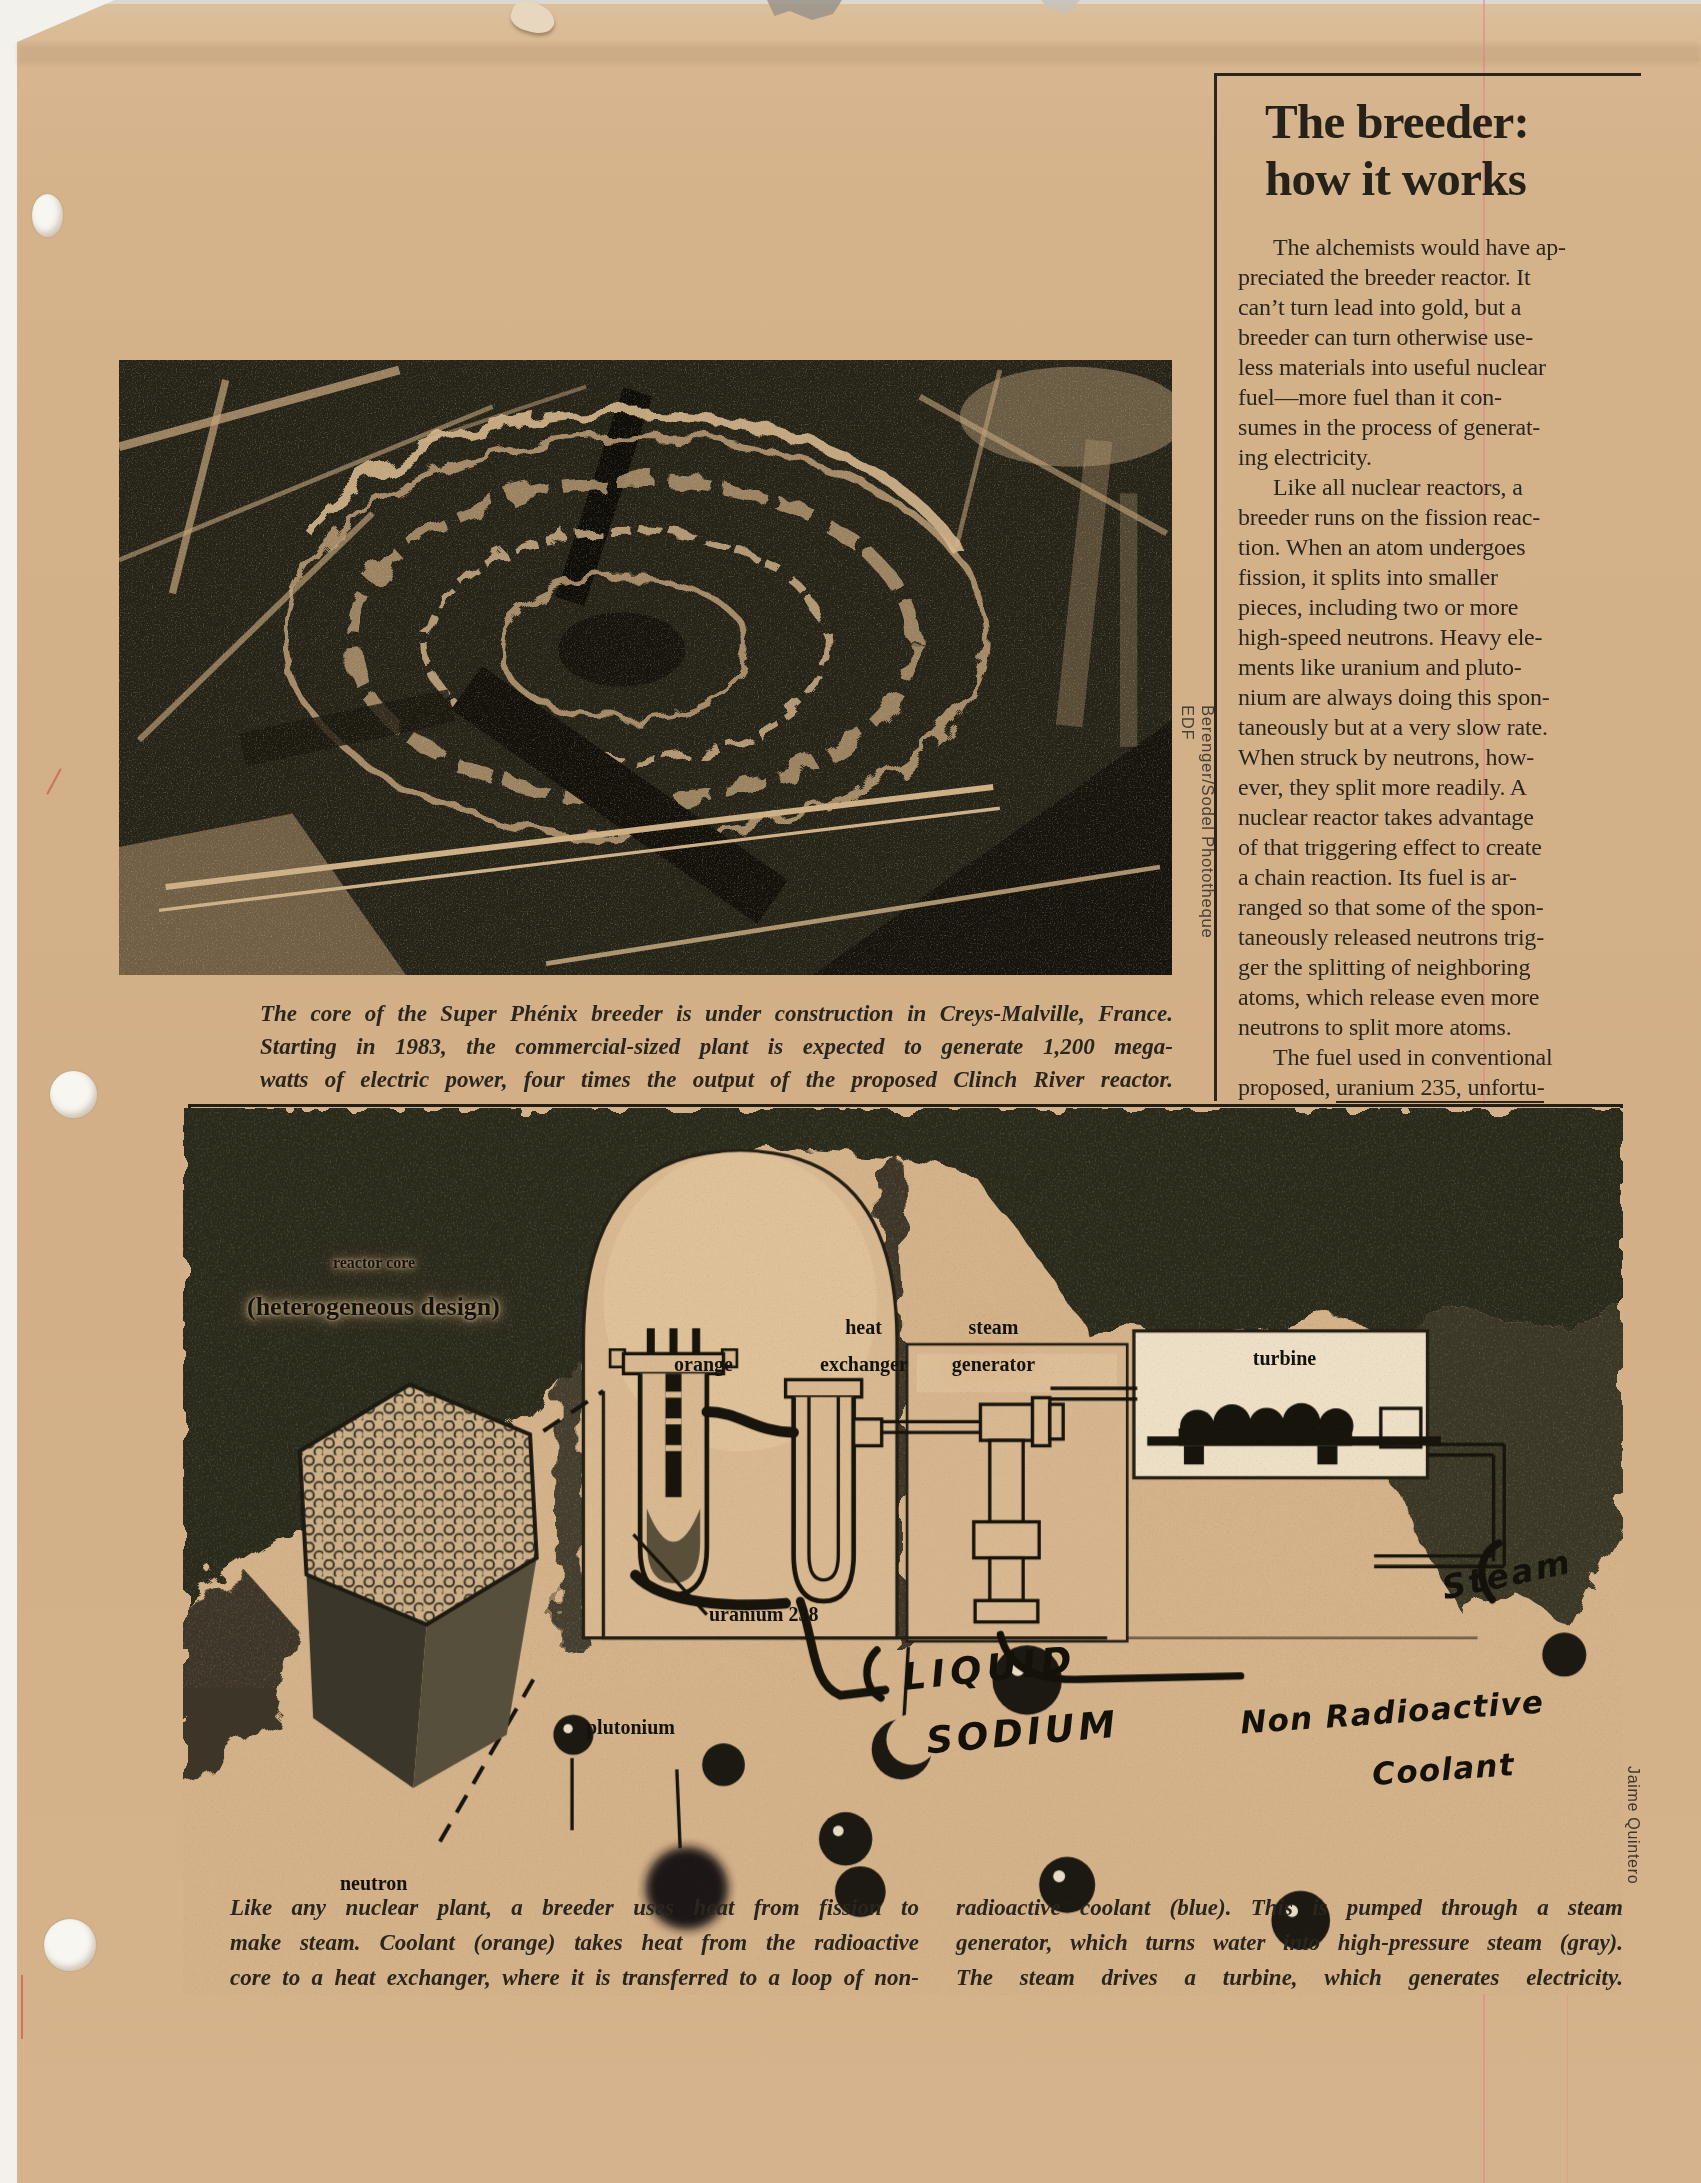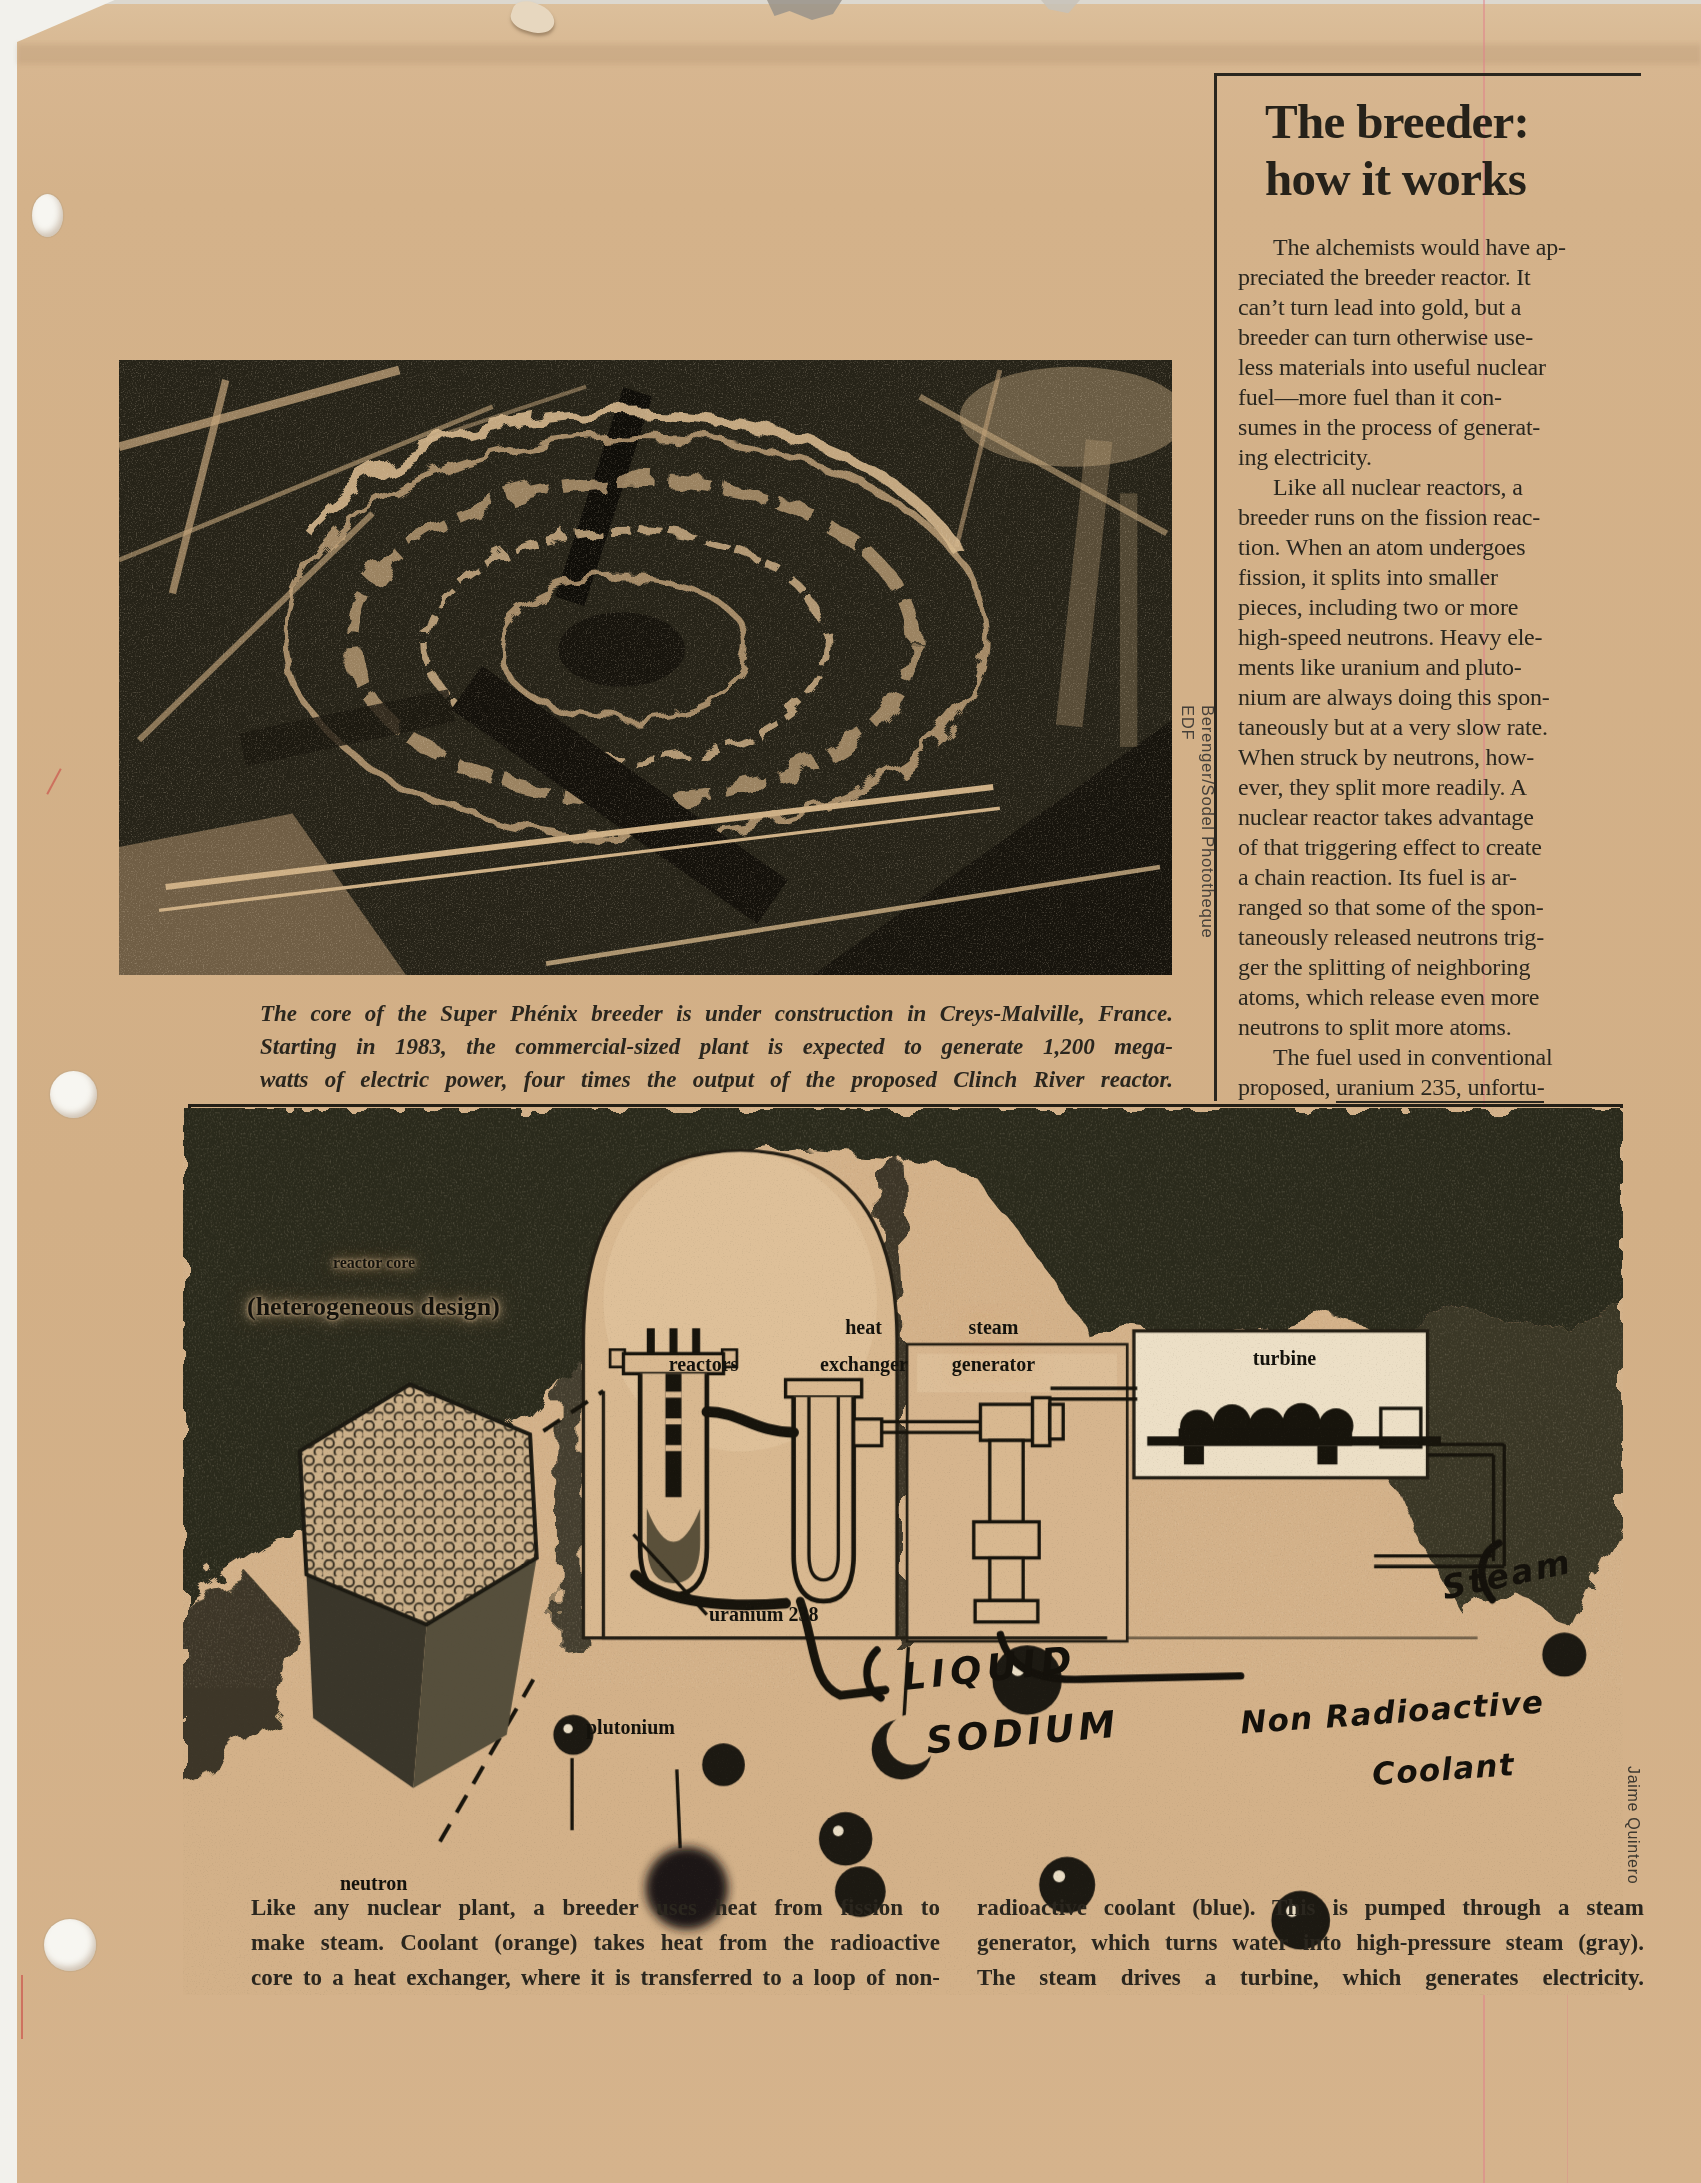--- a/index.html
+++ b/index.html
@@ -72,21 +72,21 @@
   #lbl-plutonium{left:586px;top:1716px;width:214px;text-align:left;}
   #lbl-neutron{left:340px;top:1872px;width:173px;text-align:left;}
   
   .hand{font-family:"DejaVu Sans",sans-serif;font-style:italic;font-weight:700;color:#14110b;white-space:nowrap;}
   #hw-liquid{left:902px;top:1647px;font-size:37px;letter-spacing:5.3px;transform:rotate(-6deg);}
   #hw-sodium{left:926px;top:1711px;font-size:37px;letter-spacing:4px;transform:rotate(-5deg);}
   #hw-nonrad{left:1240px;top:1694px;font-size:31px;letter-spacing:1.3px;transform:rotate(-4deg);}
   #hw-coolant{left:1372px;top:1751px;font-size:31px;letter-spacing:1.3px;transform:rotate(-4deg);}
   #hw-steam{left:1441px;top:1555px;font-size:33px;letter-spacing:2.7px;transform:rotate(-12deg);}
   
-  .bcap{font-weight:700;font-size:23px;line-height:35px;color:#2a261e;margin-left:21px;}
+  .bcap{font-style:italic;font-weight:700;font-size:23px;line-height:35px;color:#2a261e;}
   #bcap-left{left:230px;top:1890px;width:689px;}
   #bcap-right{left:956px;top:1890px;width:667px;}
 </style>
 </head>
 <body>
 
 <div id="page">
 
   <div class="abs" id="scan-top"></div>
   <div class="abs" id="scan-left"></div>
@@ -381,21 +381,21 @@
         <path d="M1972,652 C1942,667 1938,706 1962,737"></path>
         <path d="M1040,812 C1018,833 1020,869 1046,884"></path>
       </g>
 
       <rect width="2158" height="1329" filter="url(#grainDark)" opacity=".26"></rect>
     </svg>
   </div>
 
   <div class="abs dlabel glow" id="lbl-core1">reactor core</div>
   <div class="abs dlabel glow" id="lbl-core2">(heterogeneous design)</div>
-  <div class="abs dlabel" id="lbl-reactor">reactors</div>
+  <div class="abs dlabel" id="lbl-reactor">orange</div>
   <div class="abs dlabel" id="lbl-heat">heat</div>
   <div class="abs dlabel" id="lbl-exchanger">exchanger</div>
   <div class="abs dlabel glow" id="lbl-steam">steam</div>
   <div class="abs dlabel glow" id="lbl-generator">generator</div>
   <div class="abs dlabel" id="lbl-turbine">turbine</div>
   <div class="abs dlabel" id="lbl-uranium">uranium 238</div>
   <div class="abs dlabel" id="lbl-plutonium">plutonium</div>
   <div class="abs dlabel" id="lbl-neutron">neutron</div>
 
   <div class="abs hand" id="hw-liquid">LIQUID</div>

